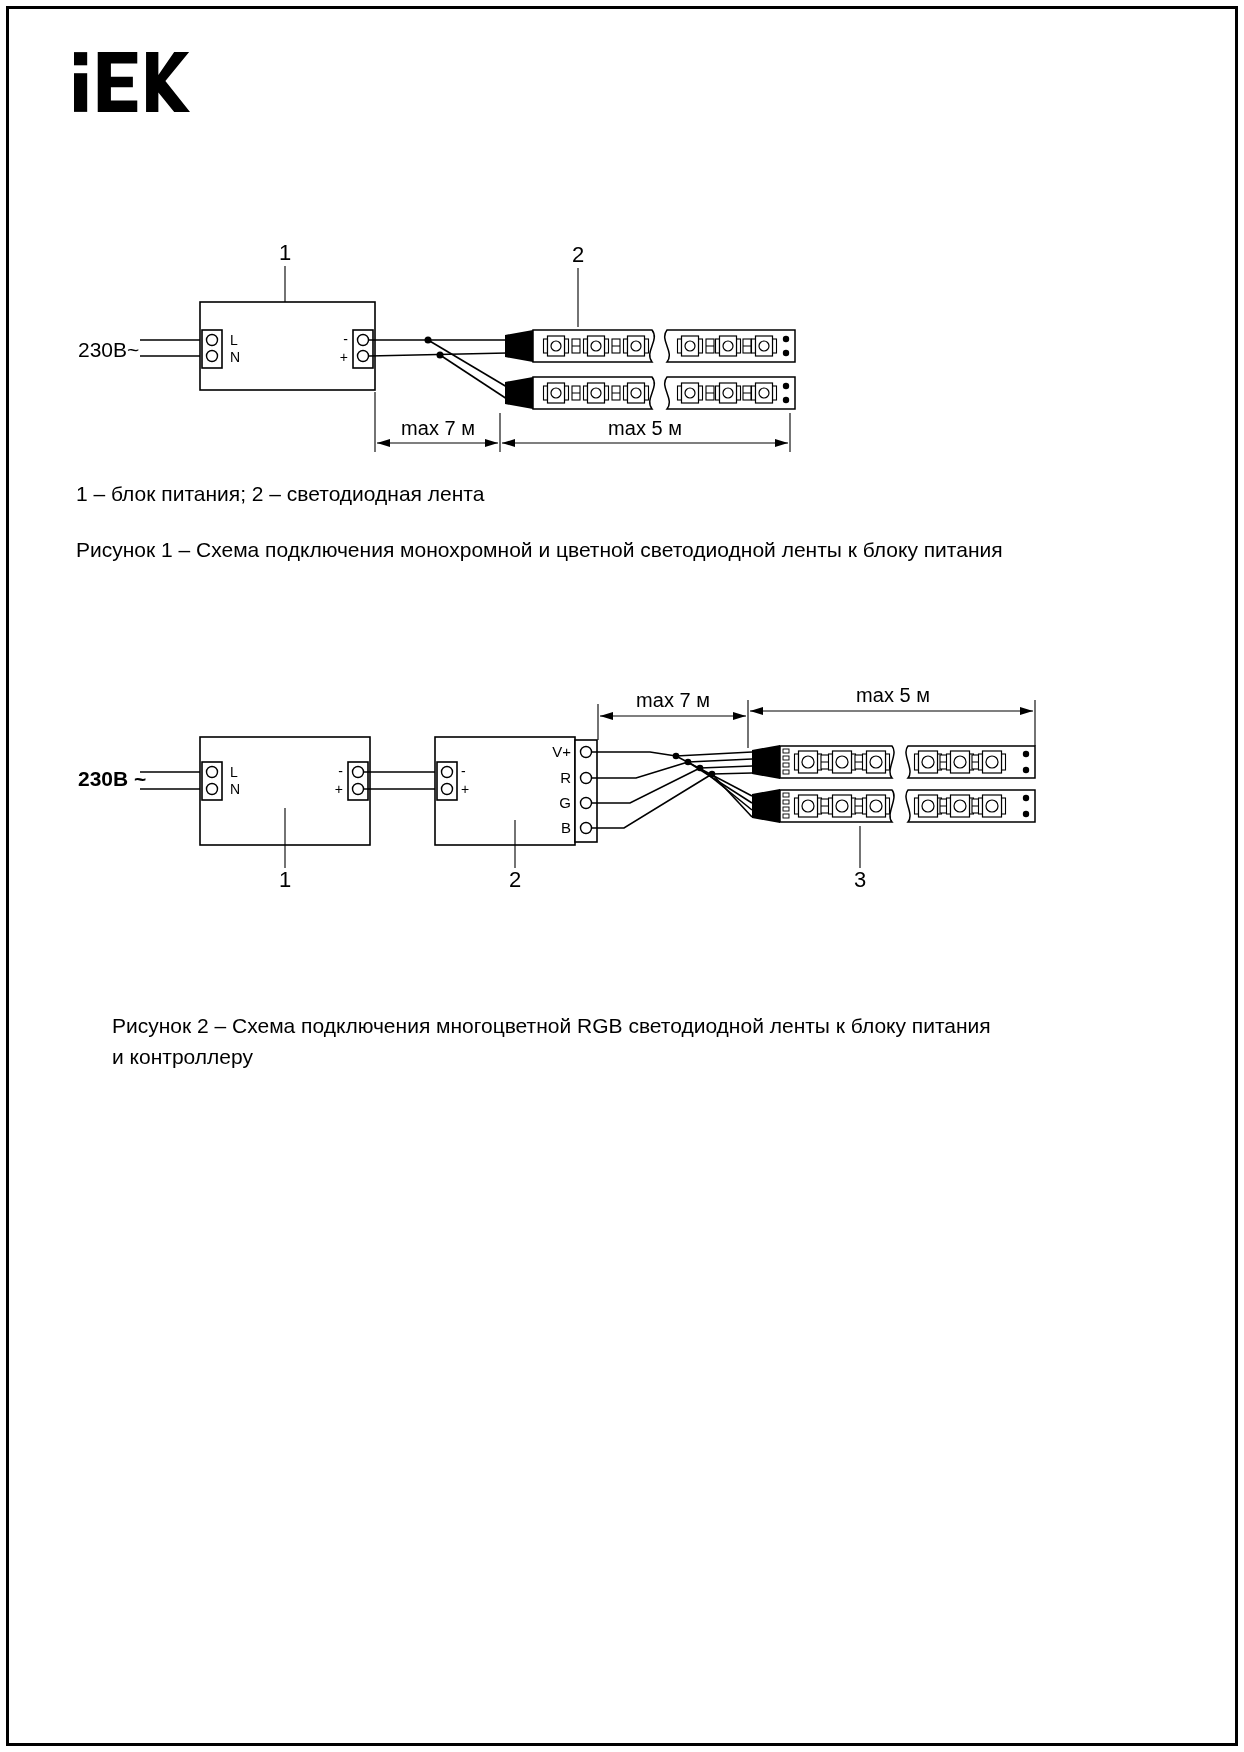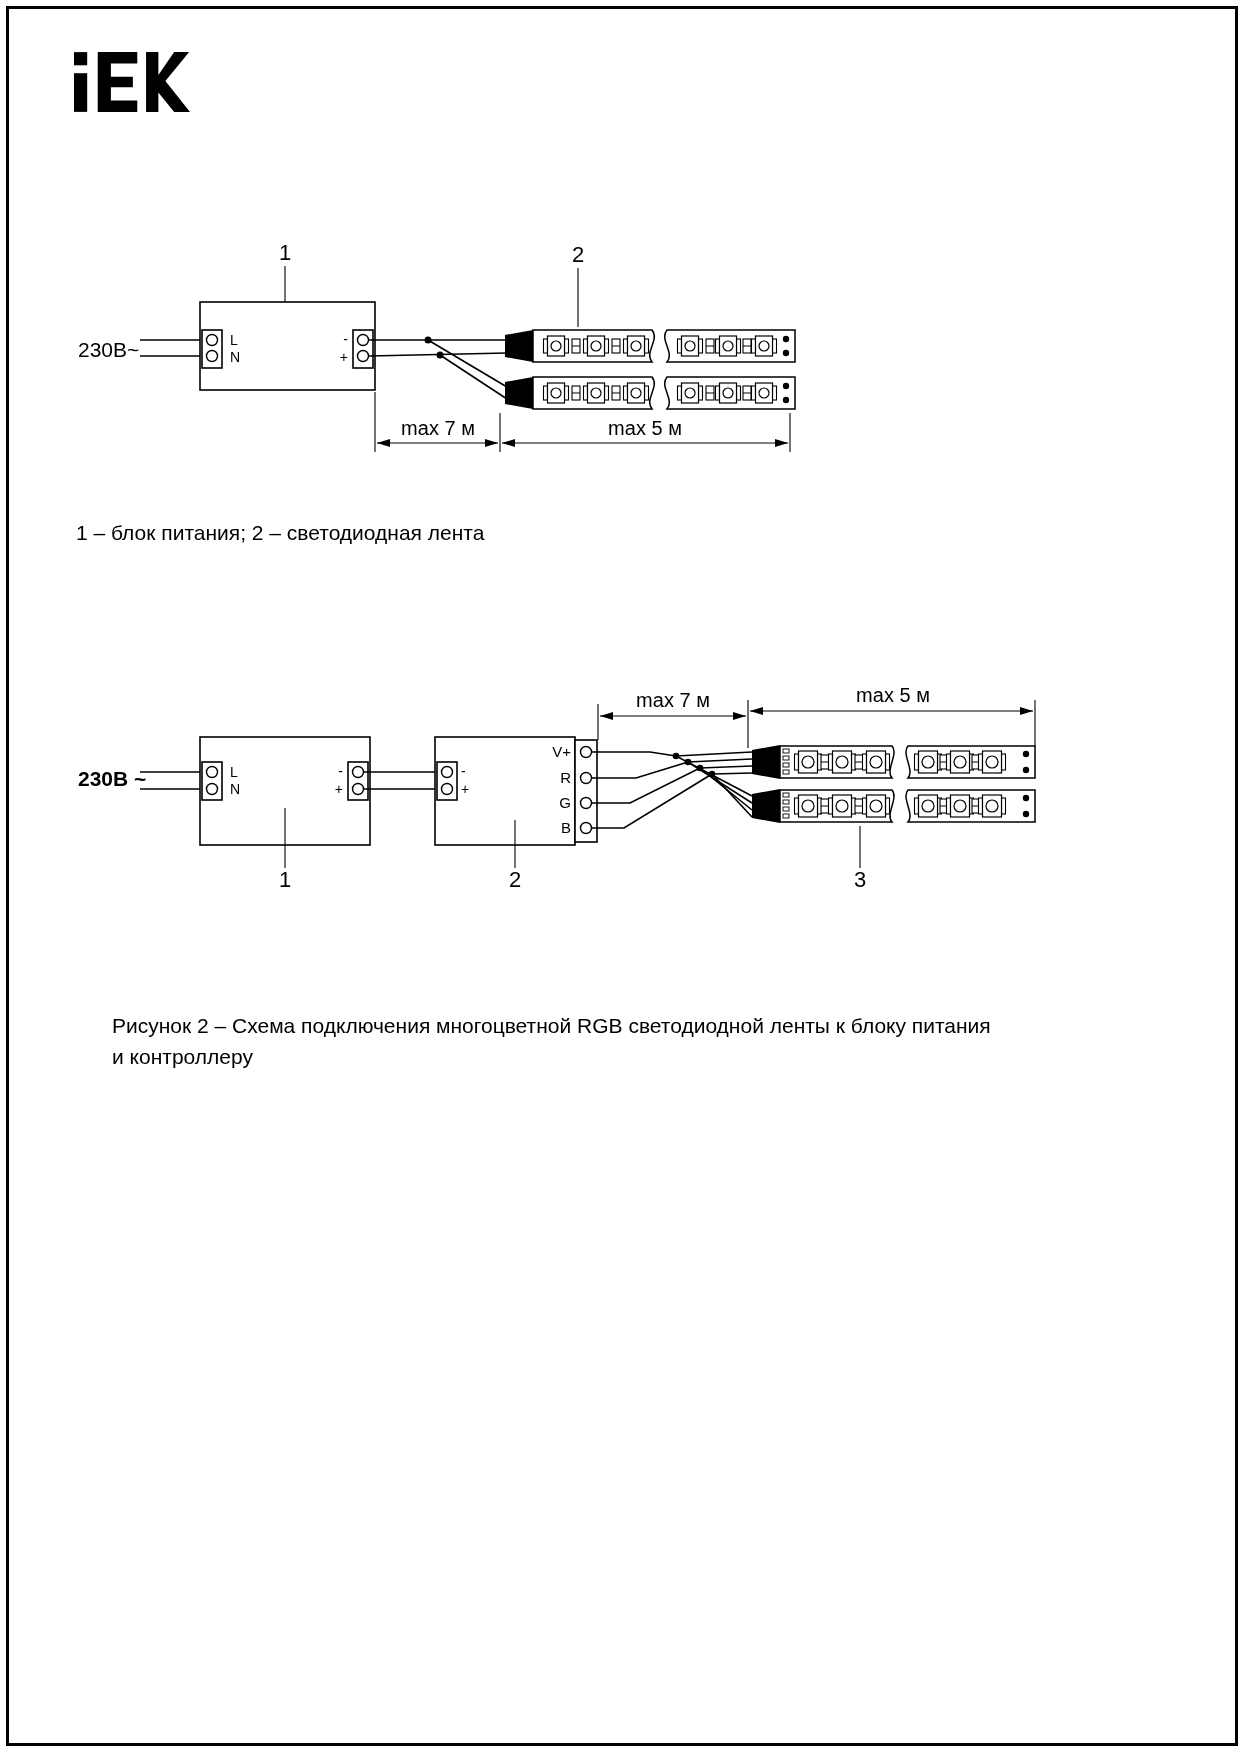--- a/index.html
+++ b/index.html
@@ -7,21 +7,21 @@
     position:relative; width:1244px; height:1752px; margin:0 auto;
     background:#ffffff; overflow:hidden;
     font-family:"Liberation Sans", sans-serif; color:#000;
   }
   .frame { position:absolute; inset:6px; border:3px solid #000; pointer-events:none; }
   .logo-svg { position:absolute; left:74px; top:52px; }
   .fig-svg { position:absolute; left:0; }
   .fig1-svg { top:230px; }
   .fig2-svg { top:680px; }
   .textline { position:absolute; font-size:21px; line-height:27px; color:#000; }
-  .legend1 { left:76px; top:480px;margin-top:39px; }
+  .legend1 { left:76px; top:480px; }
   .caption1 { left:76px; top:536px; }
   .legend2 { left:80px; top:952px; }
   .caption2 { left:76px; top:1010px; white-space:pre-line; line-height:31px;margin-left:36px; }
   
   .box   { fill:#fff; stroke:#000; stroke-width:1.6; }
   .term  { fill:#fff; stroke:#000; stroke-width:1.4; }
   .wire  { stroke:#000; stroke-width:1.6; fill:none; }
   .ext   { stroke:#000; stroke-width:1.1; fill:none; }
   .strip { fill:#fff; stroke:#000; stroke-width:1.5; }
   .conn  { fill:#000; stroke:none; }
@@ -161,20 +161,21 @@
     </g>
     <g>
       <line x1="502" y1="213" x2="788" y2="213" class="ext"></line>
       <polygon points="502,213 515,209 515,217" class="arrow"></polygon>
       <polygon points="788,213 775,209 775,217" class="arrow"></polygon>
       <text x="645" y="205" text-anchor="middle" class="t-dim">max 5 м</text>
     </g>
   </svg>
 
   <div class="textline legend1">1 – блок питания; 2 – светодиодная лента</div>
+  <div class="textline caption1">Рисунок 1 – Схема подключения монохромной и цветной светодиодной ленты к блоку питания</div>
 
   <svg class="fig-svg fig2-svg" width="1244" height="220" viewBox="0 0 1244 220">
 
     <g>
       <line x1="598" y1="24" x2="598" y2="60" class="ext"></line>
       <line x1="748" y1="20" x2="748" y2="68" class="ext"></line>
       <line x1="1035" y1="20" x2="1035" y2="66" class="ext"></line>
     </g>
     <g>
       <line x1="600" y1="36" x2="746" y2="36" class="ext"></line>

